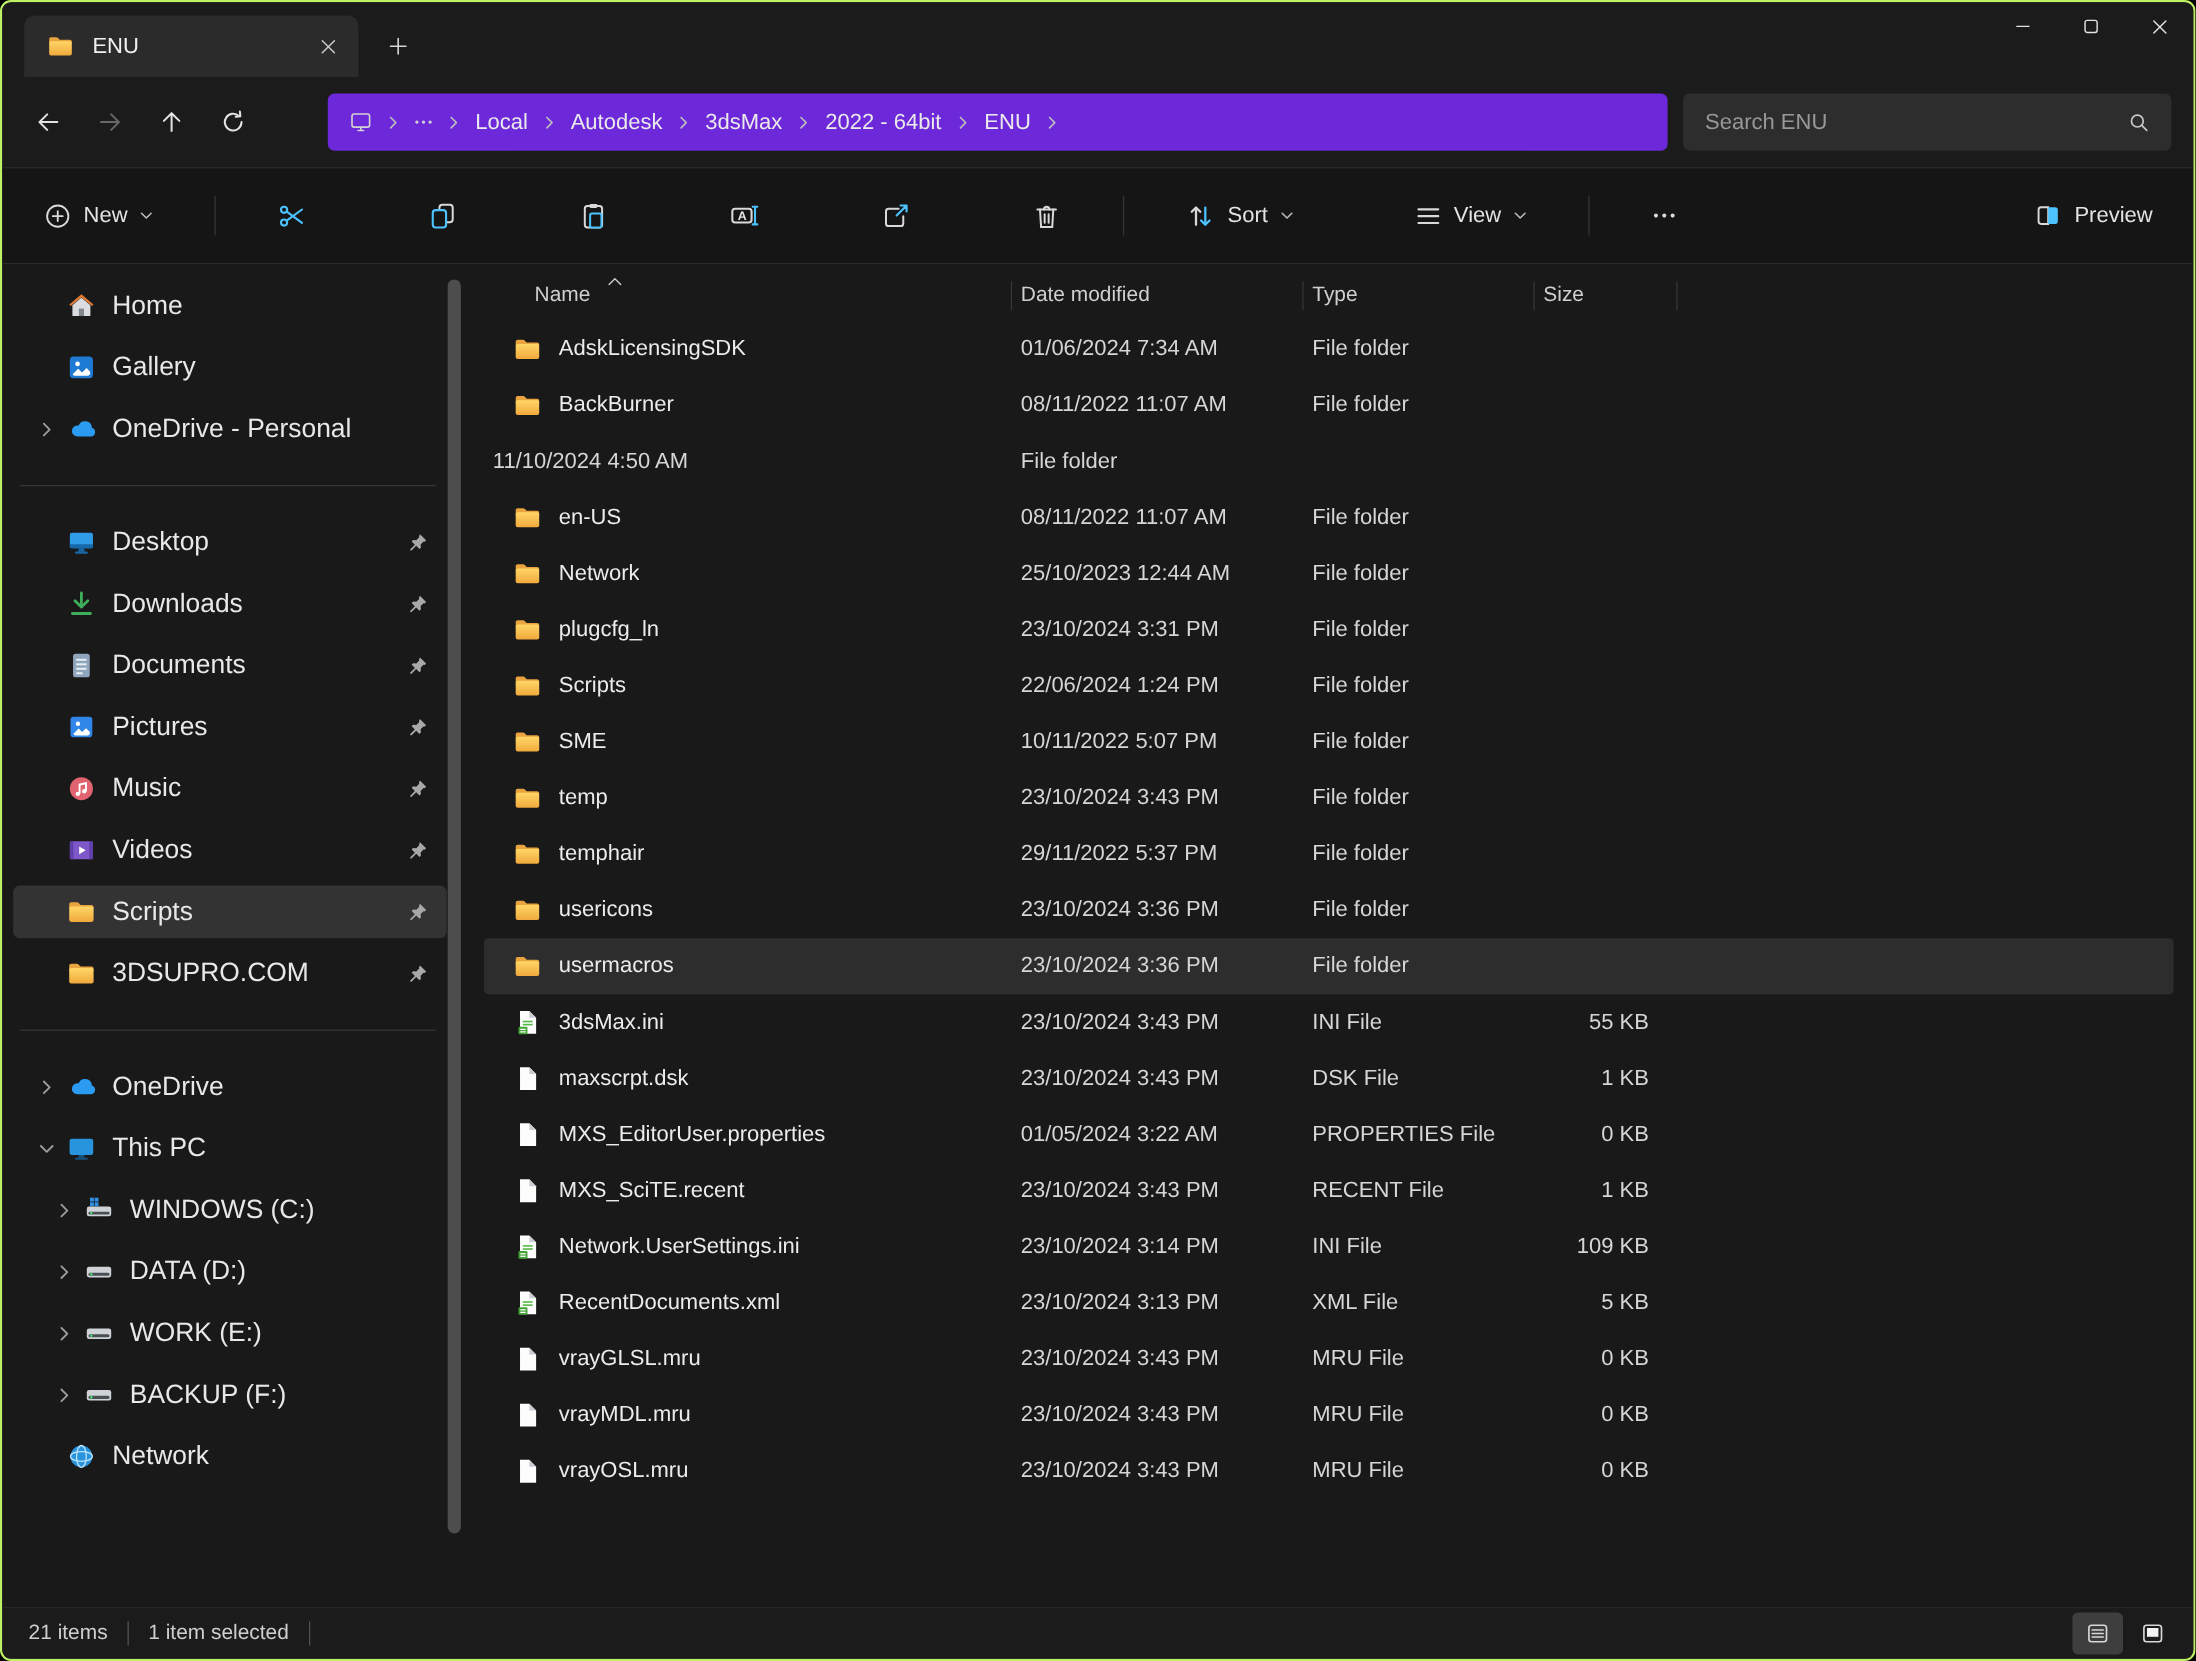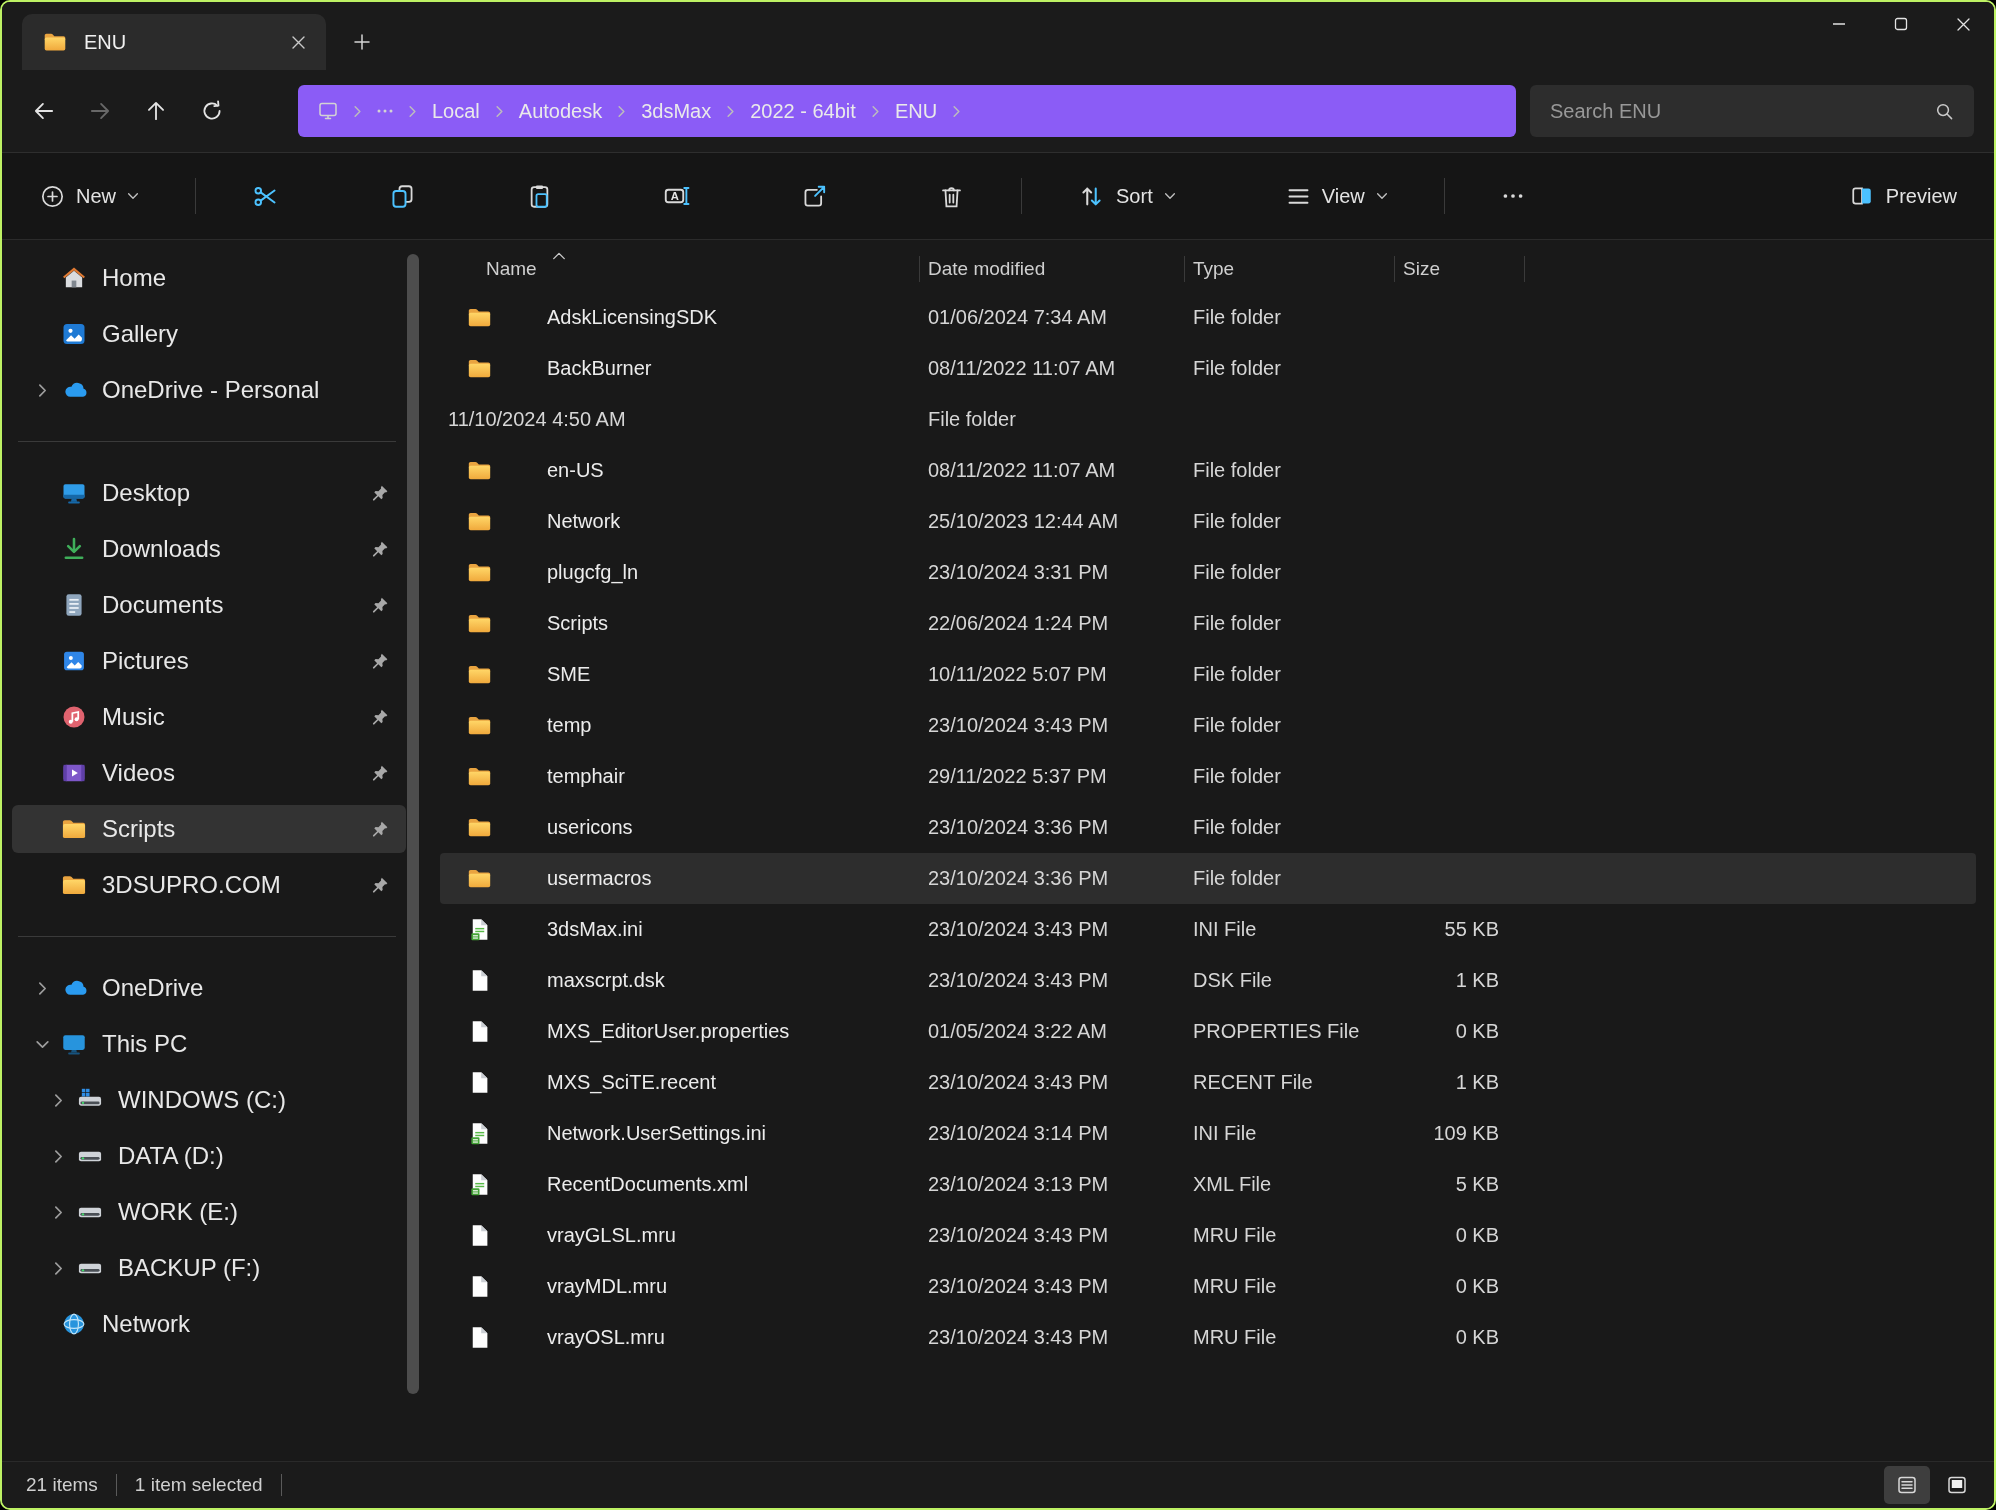--- a/index.html
+++ b/index.html
@@ -17,21 +17,21 @@
   .tab-label{flex:1;margin-left:16px;font-size:20px;color:#f0f0f0;}
   .tab-close{width:32px;height:32px;border-radius:5px;display:flex;align-items:center;justify-content:center;color:#c9c9c9;}
   .newtab{width:36px;height:36px;margin:0 0 10px 18px;border-radius:5px;display:flex;align-items:center;justify-content:center;color:#d5d5d5;}
   .win-controls{position:absolute;top:0;right:0;display:flex;}
   .win-btn{width:62px;height:44px;display:flex;align-items:center;justify-content:center;color:#e3e3e3;}
 
   
   .navbar{height:82px;background:#1b1b1b;display:flex;align-items:center;padding:0 20px 0 14px;flex:none;}
   .nav-btn{width:56px;height:48px;border-radius:6px;display:flex;align-items:center;justify-content:center;color:#e3e3e3;}
   .nav-btn.disabled{color:#686868;}
-  .crumbbar{flex:1;height:52px;background:#8b5cf6;border-radius:6px;margin:0 14px 0 58px;
+  .crumbbar{flex:1;height:52px;background:#6d28d9;border-radius:6px;margin:0 14px 0 58px;
     display:flex;align-items:center;padding:0 14px;min-width:0;}
   .crumb-ico{color:#d3d3d3;margin:0 4px;}
   .crumb-sep{color:#bdbdbd;margin:0 6px;}
   .crumb{display:flex;align-items:center;}
   .crumb-label{font-size:20px;color:#eaeaea;padding:4px 6px;border-radius:4px;}
   .crumb-overflow{color:#d3d3d3;padding:0 4px;}
   .searchbar{width:444px;height:52px;background:#2d2d2d;border-radius:6px;display:flex;align-items:center;padding:0 18px;box-sizing:border-box;}
   .searchbar input{flex:1;background:transparent;border:none;outline:none;color:#e6e6e6;font-size:20px;font-family:inherit;min-width:0;}
   .searchbar input::placeholder{color:#989898;}
   .search-ico{color:#c9c9c9;}
@@ -66,21 +66,21 @@
   
   .filearea{flex:1;min-width:0;padding:6px 18px 0 8px;position:relative;}
   .fl-grid{display:grid;grid-template-columns:480px 265px 210px 130px;}
   .fl-header{height:46px;align-items:center;color:#cfcfcf;font-size:19px;position:relative;}
   .fl-header .hc{position:relative;height:30px;display:flex;align-items:center;padding-left:8px;}
   .fl-header .hc.first{padding-left:46px;}
   .fl-header .hc::after{content:"";position:absolute;right:0;top:2px;height:26px;width:1px;background:#3a3a3a;}
   .sort-caret{position:absolute;left:112px;top:-3px;color:#c9c9c9;}
   .fl-row{height:51px;align-items:center;border-radius:4px;font-size:20px;}
   .fl-row.selected{background:#2d2d2d;}
-  .c-name{display:flex;align-items:center;min-width:0;padding-left:26px;gap:39px;}
+  .c-name{display:flex;align-items:center;min-width:0;padding-left:26px;}
   .row-ico{width:27px;height:27px;flex:none;}
   .fname{margin-left:15px;color:#ececec;white-space:nowrap;overflow:hidden;}
   .c-date,.c-type{color:#d6d6d6;padding-left:8px;white-space:nowrap;}
   .c-size{color:#d6d6d6;text-align:right;padding-right:26px;white-space:nowrap;}
 
   
   .statusbar{height:46px;flex:none;background:#1b1b1b;border-top:1px solid #2a2a2a;
     display:flex;align-items:center;padding:0 14px 0 24px;font-size:19px;color:#cfcfcf;}
   .st-sep{width:1px;height:22px;background:#5a5a5a;margin:0 18px;}
   .st-right{margin-left:auto;display:flex;align-items:center;gap:4px;}

